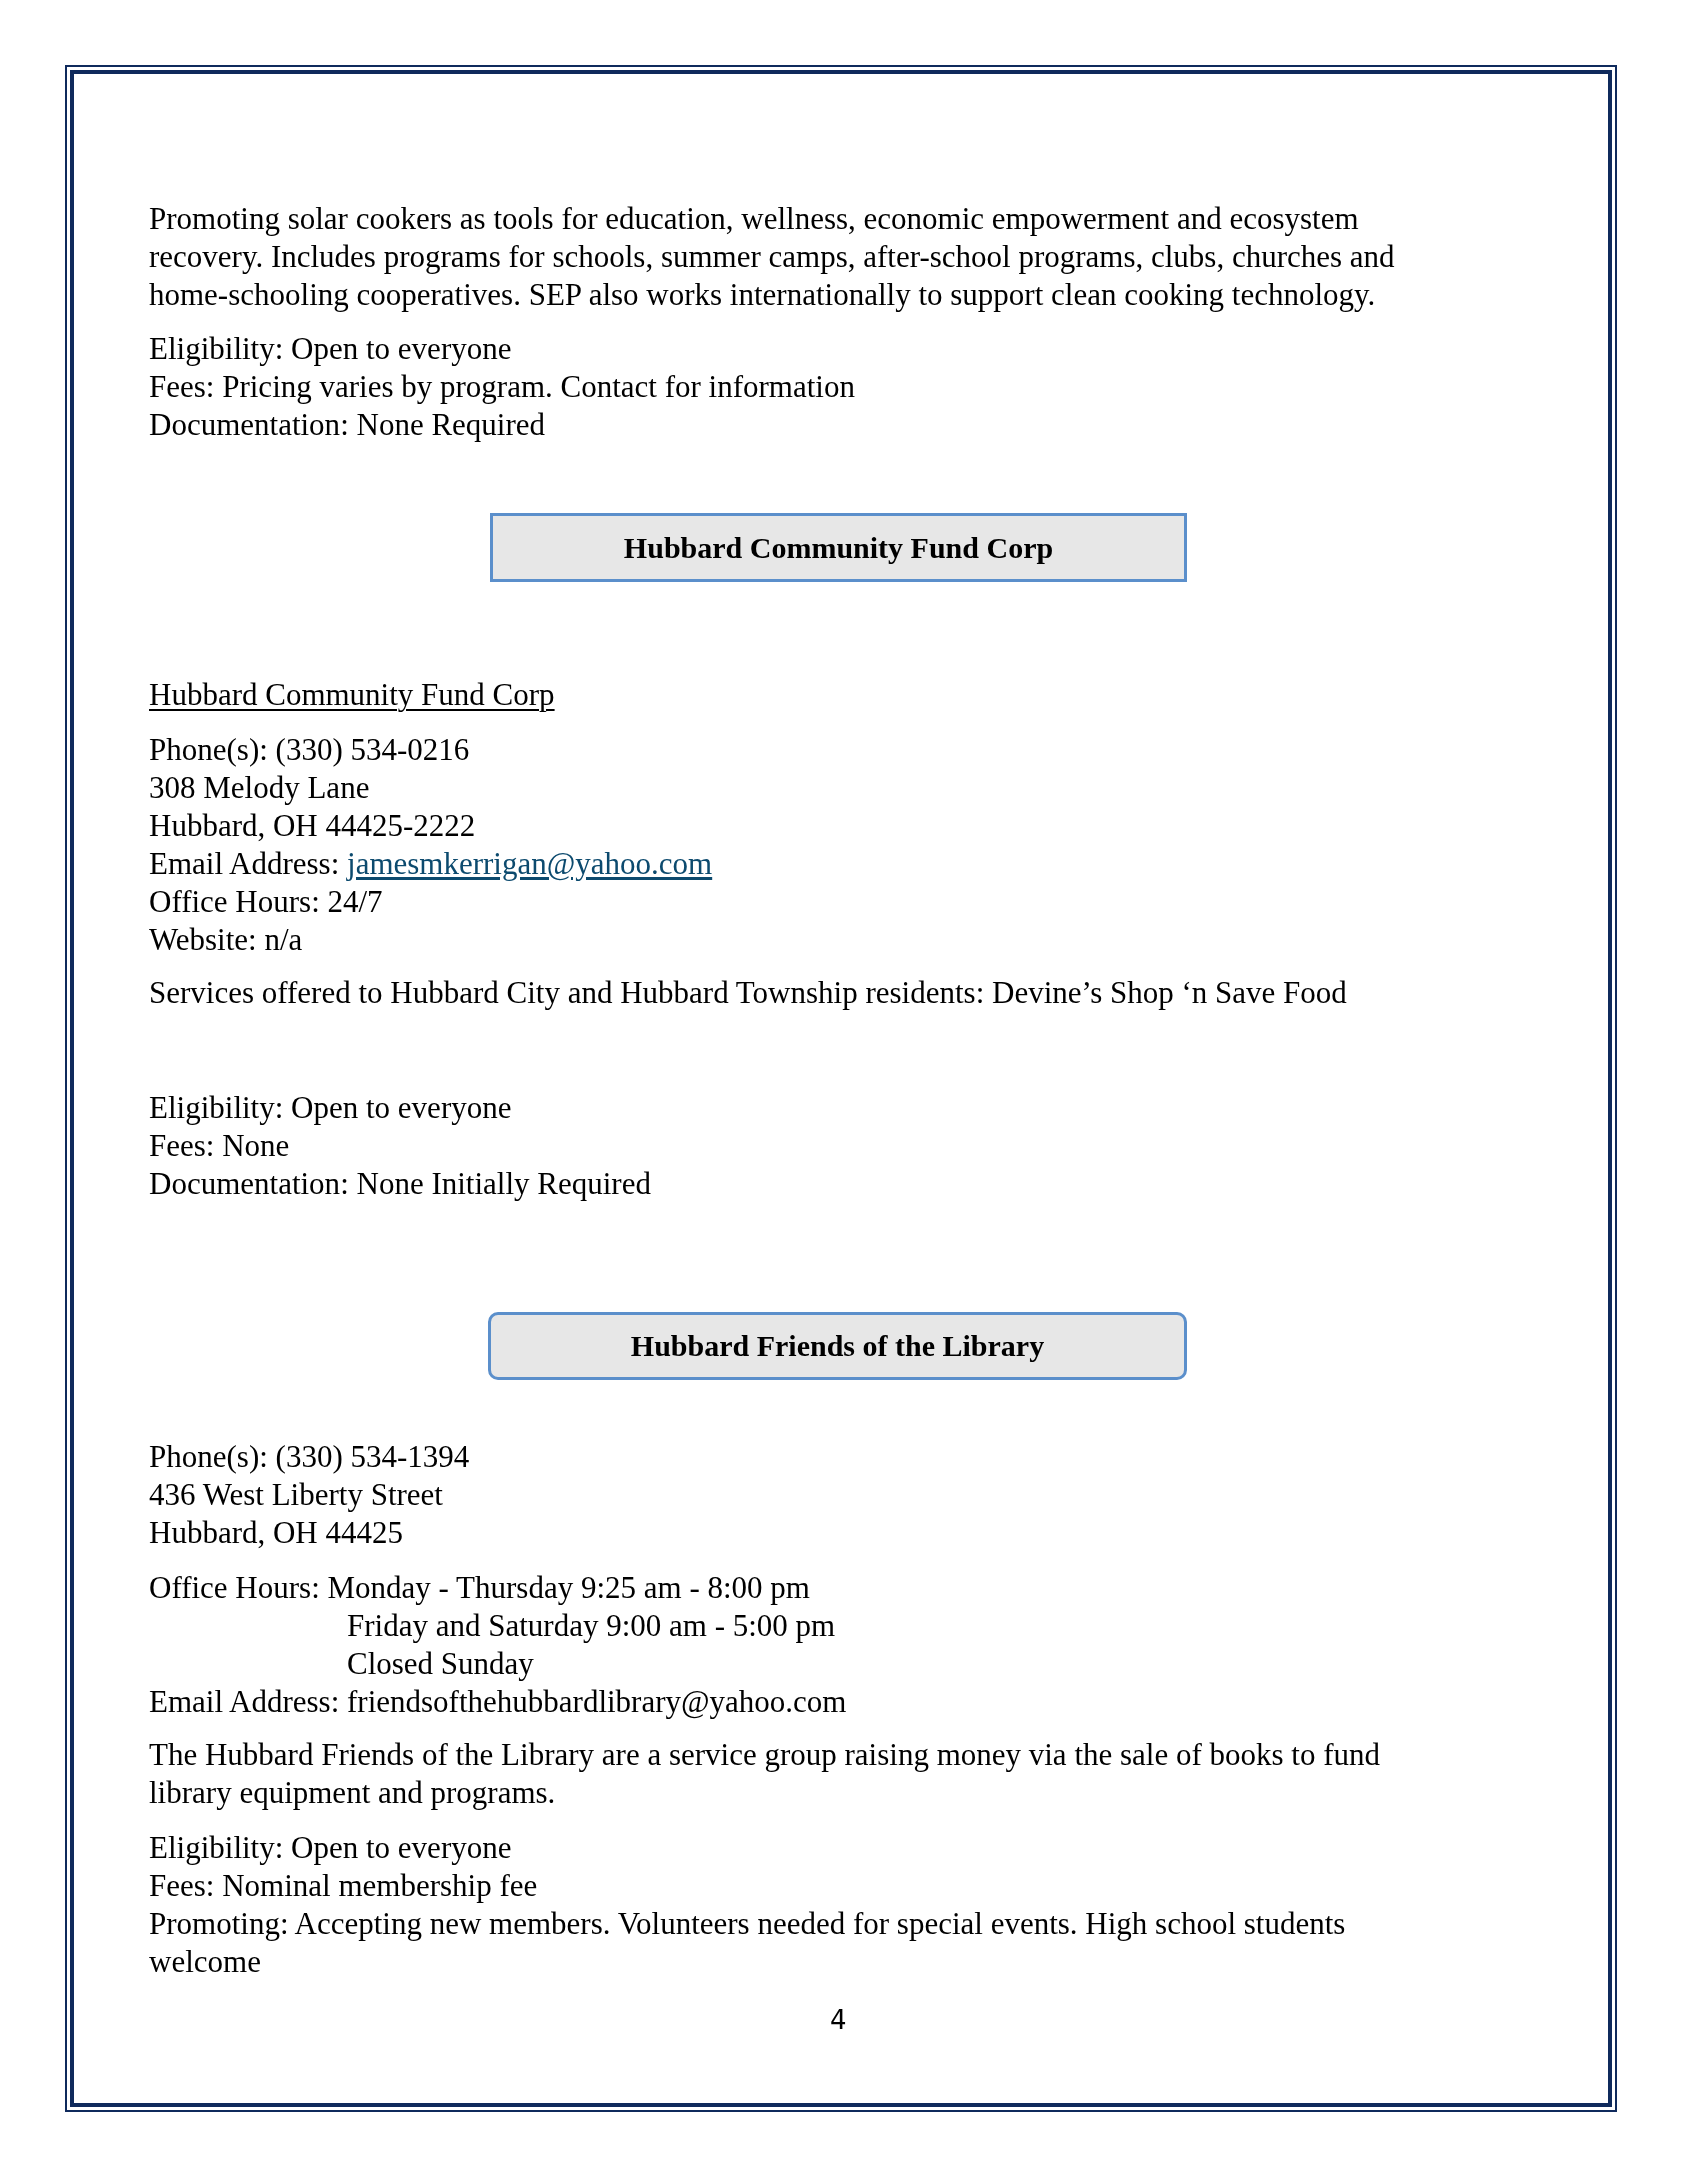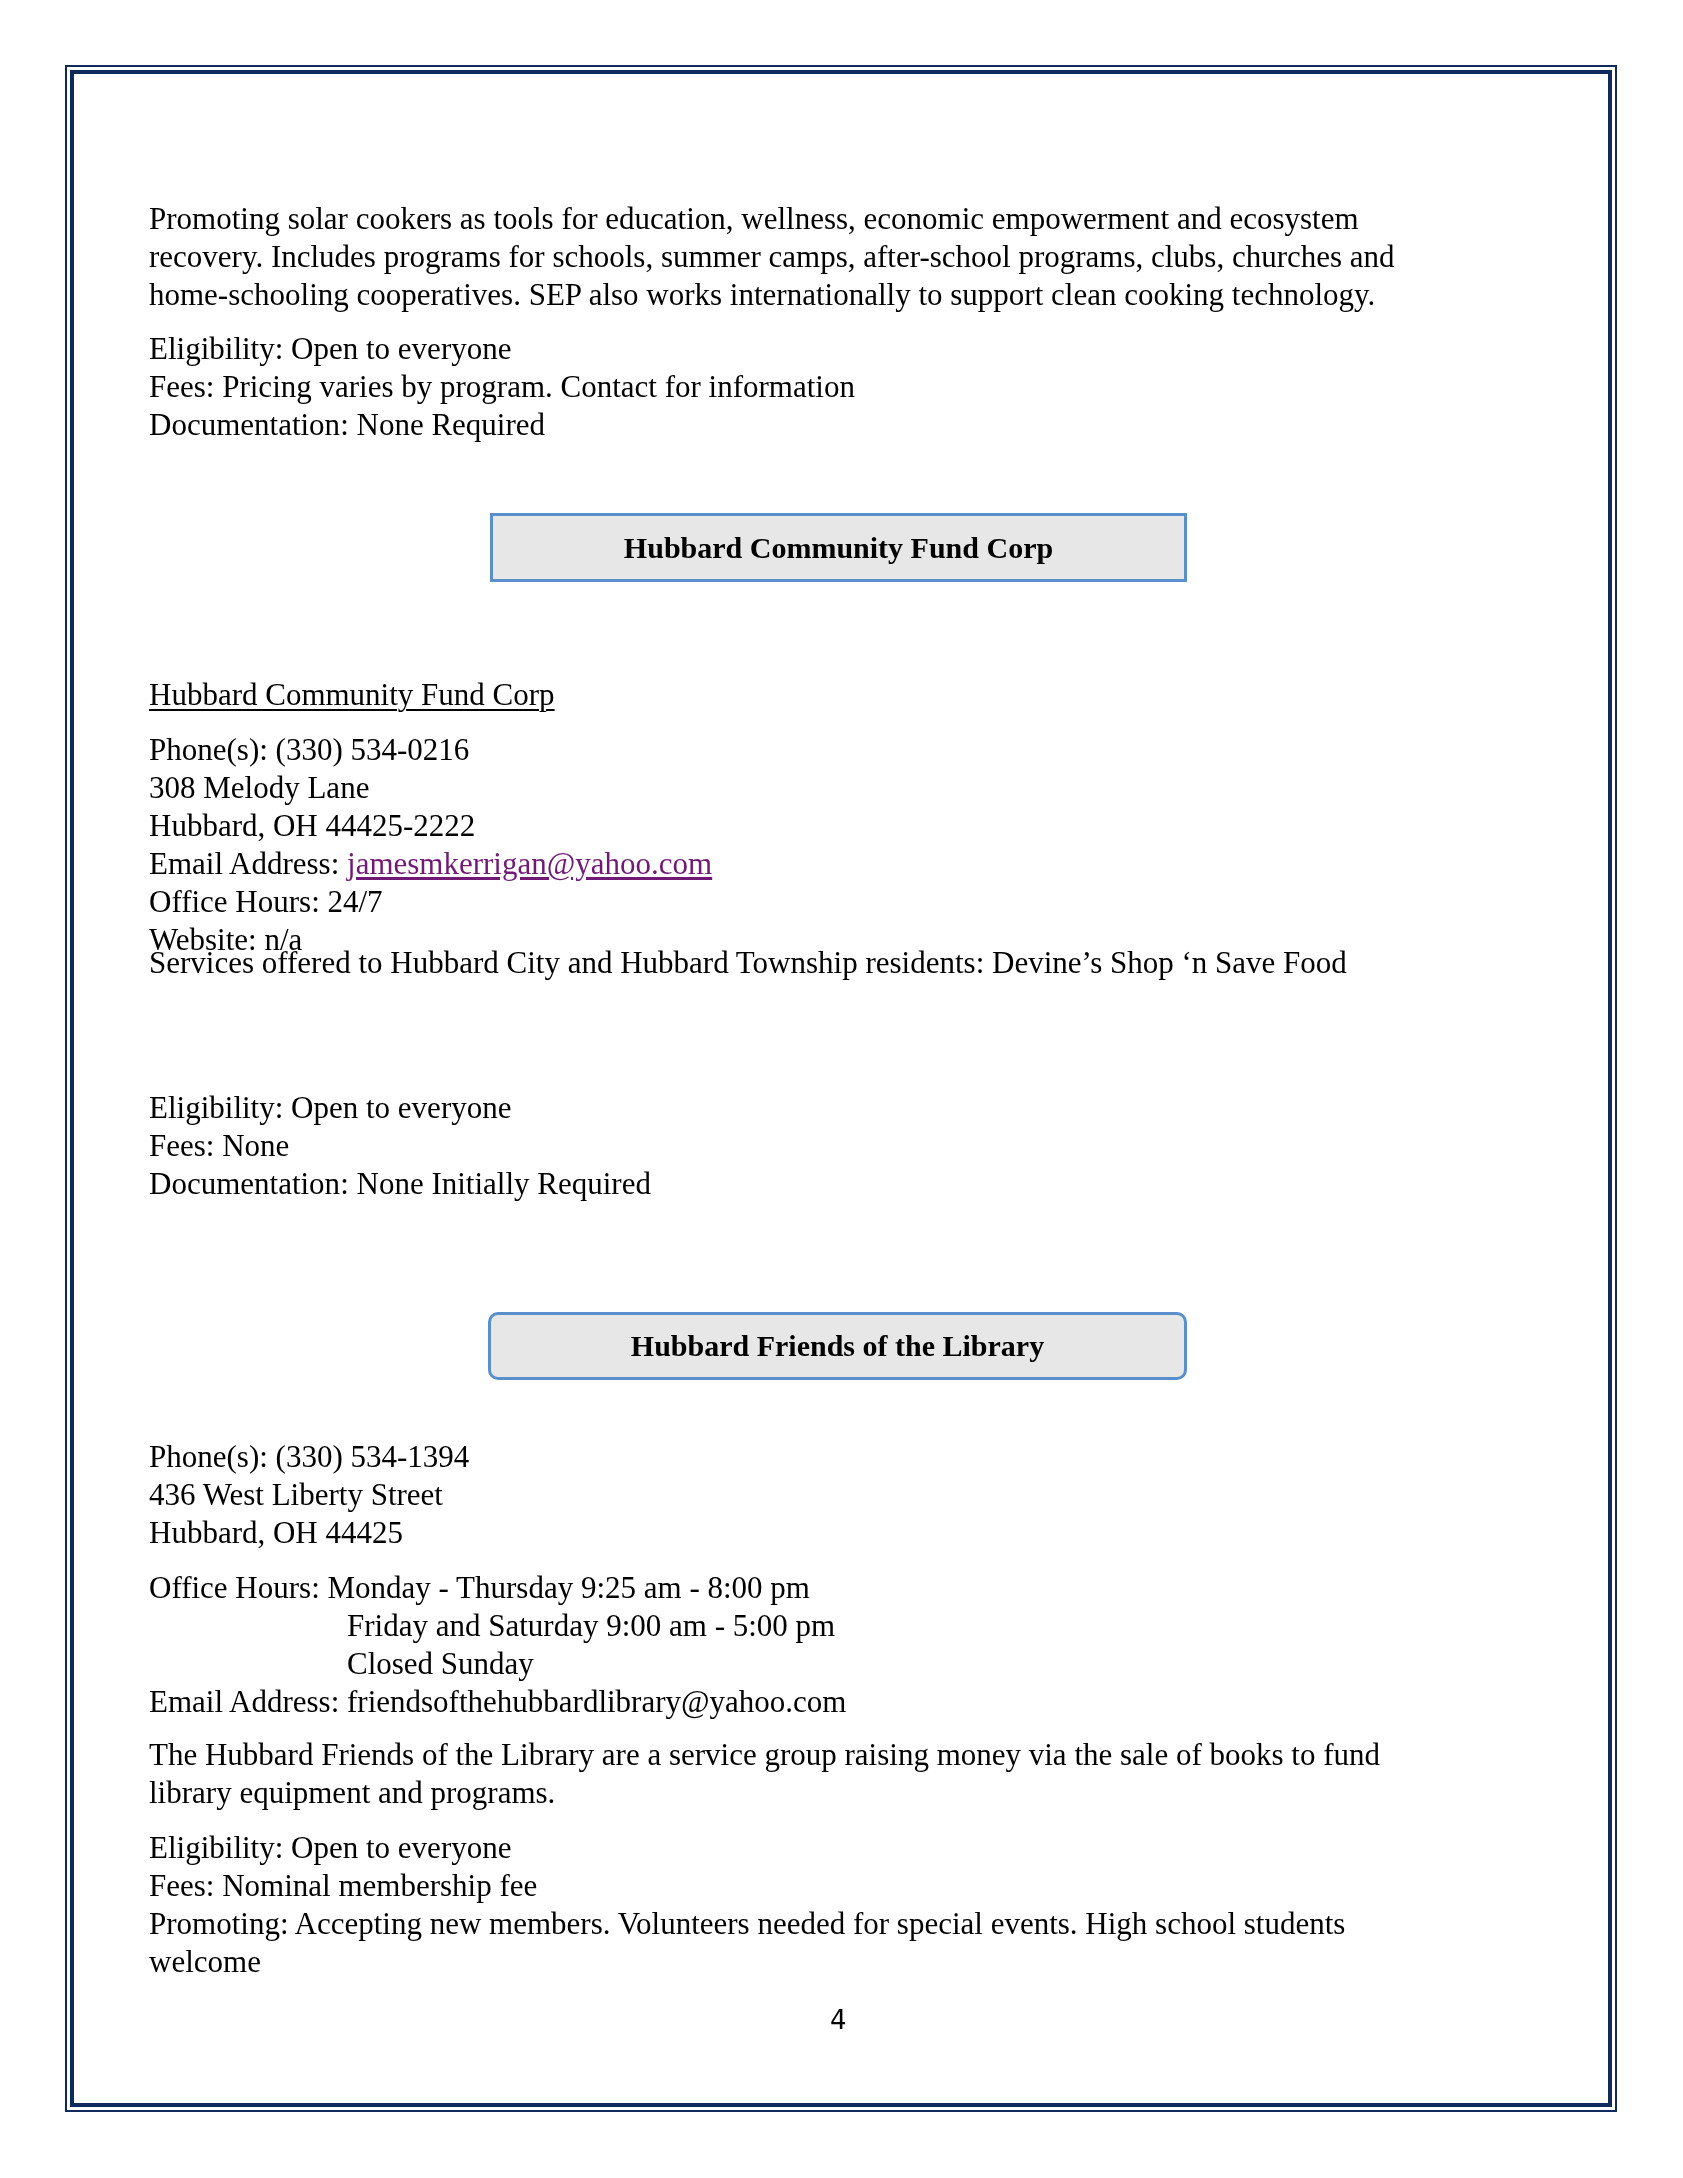--- a/index.html
+++ b/index.html
@@ -5,21 +5,21 @@
   html, body { margin:0; padding:0; background:#ffffff; }
   body { width:1683px; height:2178px; position:relative; overflow:hidden;
          font-family:"Liberation Serif", "DejaVu Serif", serif; color:#000; }
   .border-outer { position:absolute; left:65px; top:65px; width:1552px; height:2047px;
                   border:2px solid #0f2a5c; box-sizing:border-box; }
   .border-inner { position:absolute; left:70px; top:70px; width:1542px; height:2037px;
                   border:4px solid #0f2a5c; box-sizing:border-box; }
   .text { position:absolute; left:149px; font-size:31px; line-height:38px; white-space:nowrap; }
   .b { font-weight:normal; }
   .u { text-decoration:underline; text-underline-offset:4px; text-decoration-thickness:2px; }
-  .link { color:#701a75; text-decoration:underline; text-underline-offset:3px; }
+  .link { color:#0c4a6e; text-decoration:underline; text-underline-offset:3px; }
   .section-box { position:absolute; background:#e7e7e7; border:3px solid #5b8fcb; box-sizing:border-box;
                  display:flex; align-items:center; justify-content:center;
                  font-weight:bold; font-size:30px; }
   .indent { display:inline-block; width:198px; }
   .page-num { position:absolute; left:830px; top:2005px; font-family:"DejaVu Sans", sans-serif; font-size:26px; }
 </style>
 </head>
 <body>
 
 <div class="border-outer"></div>
@@ -44,21 +44,21 @@
   <span class="b u">Hubbard Community Fund Corp</span>
 </div>
 <div class="text" style="top:731px;">
   <div><span class="b">Phone(s)</span><span>: (330) 534-0216</span></div>
   <div>308 Melody Lane</div>
   <div>Hubbard, OH 44425-2222</div>
   <div><span class="b">Email Address</span><span>: </span><a class="link">jamesmkerrigan@yahoo.com</a></div>
   <div><span class="b">Office Hours:</span><span> 24/7</span></div>
   <div><span class="b">Website</span><span>: n/a</span></div>
 </div>
-<div class="text" style="top:944px;">
+<div class="text" style="top:974px;">
   <div>Services offered to Hubbard City and Hubbard Township residents: Devine’s Shop ‘n Save Food</div>
 </div>
 <div class="text" style="top:1089px;">
   <div><span class="b">Eligibility</span><span>: Open to everyone</span></div>
   <div><span class="b">Fees</span><span>: None</span></div>
   <div><span class="b">Documentation</span><span>: None Initially Required</span></div>
 </div>
 
 <div class="section-box" style="left:488px; top:1312px; width:699px; height:68px;border-radius:10px;">
   <span>Hubbard Friends of the Library</span>

